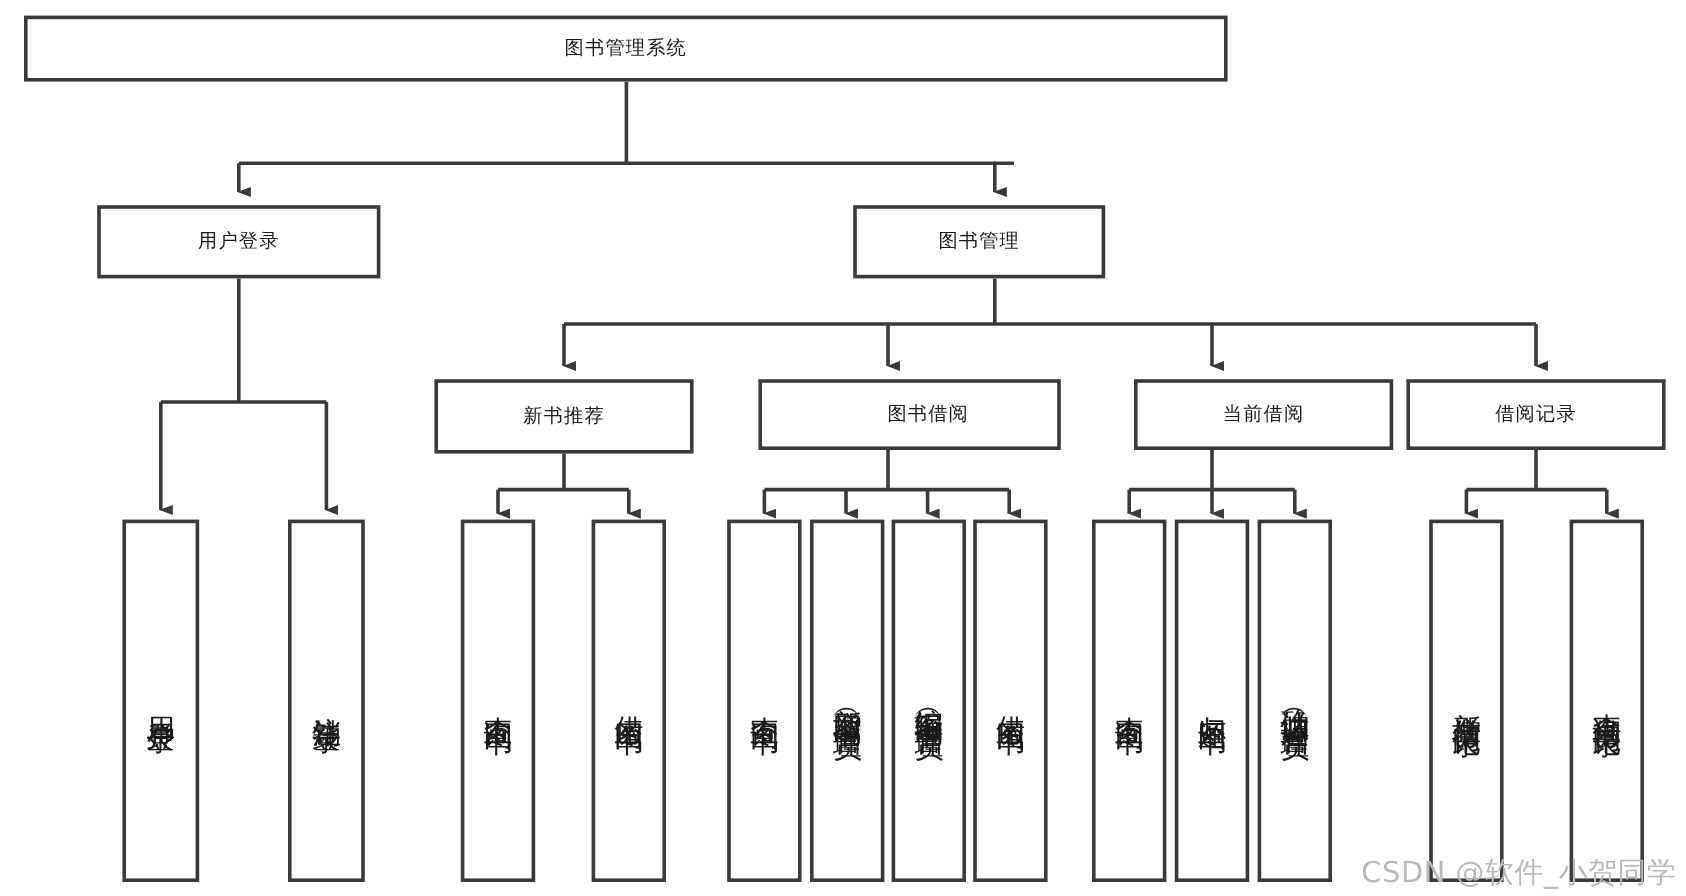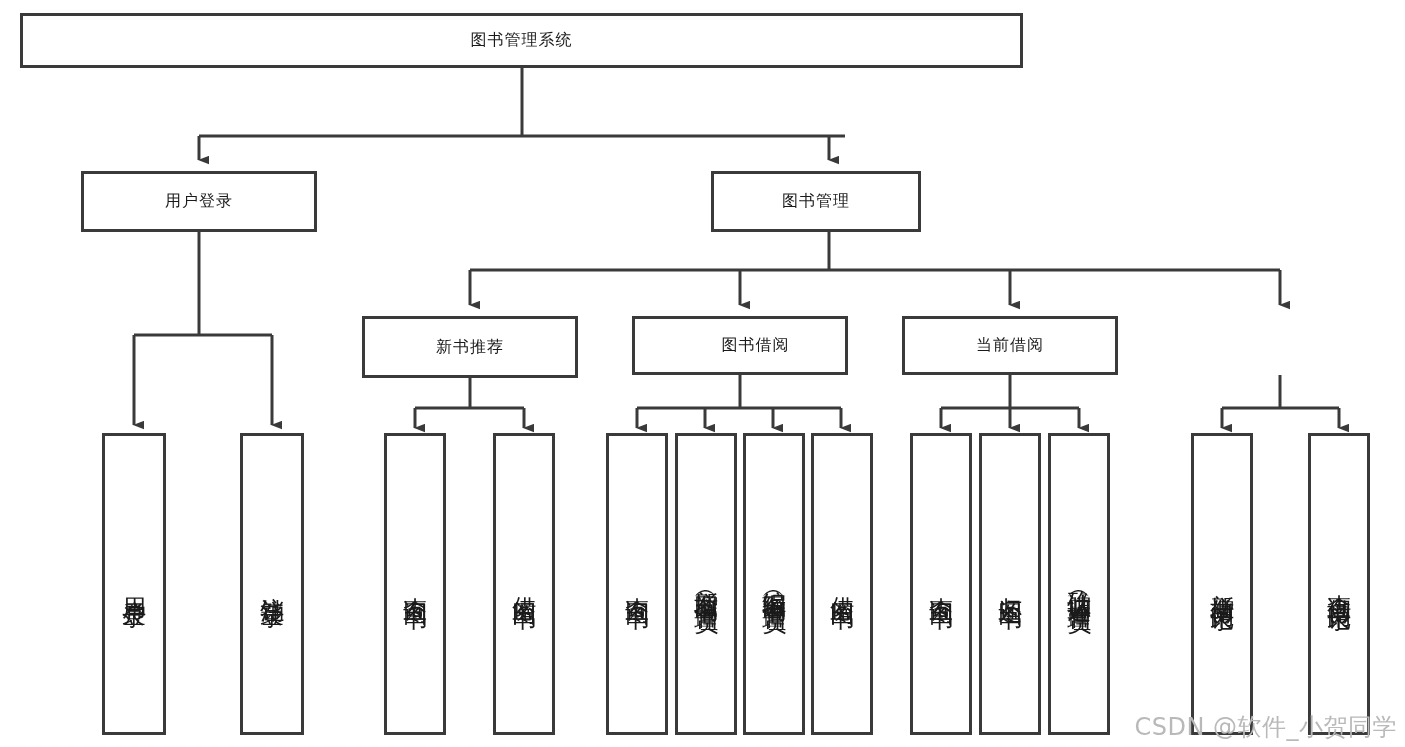--- a/index.html
+++ b/index.html
@@ -123,25 +123,28 @@
   <div class="node horiz" style="left:81px; top:171px; width:236px; height:61px;">
     <span>用户登录</span>
   </div>
   <div class="node horiz" style="left:711px; top:171px; width:210px; height:61px;">
     <span>图书管理</span>
   </div>
 
   <div class="node horiz" style="left:362px; top:316px; width:216px; height:62px;">
     <span>新书推荐</span>
   </div>
-  <div class="node horiz" style="left:632px; top:316px; width:216px; height:59px;padding-left:31px;">
+  <div class="node horiz" style="left:632px; top:316px; width:252px; height:59px;padding-left:31px;">
     <span>图书借阅</span>
   </div>
-  <div class="node horiz" style="left:902px; top:316px; width:216px; height:59px;">
+  <div class="node horiz" style="left:945px; top:316px; width:216px; height:59px;">
     <span>当前借阅</span>
+  </div>
+  <div class="node horiz" style="left:1172px; top:316px; width:216px; height:59px;">
+    <span>借阅记录</span>
   </div>
 
   <div class="node leaf" style="left:102px; top:433px; width:64px; height:302px;">
     <span class="leaf-label">用户登录</span>
   </div>
   <div class="node leaf" style="left:240px; top:433px; width:64px; height:302px;">
     <span class="leaf-label">注销登录</span>
   </div>
 
   <div class="node leaf" style="left:384px; top:433px; width:62px; height:302px;">

